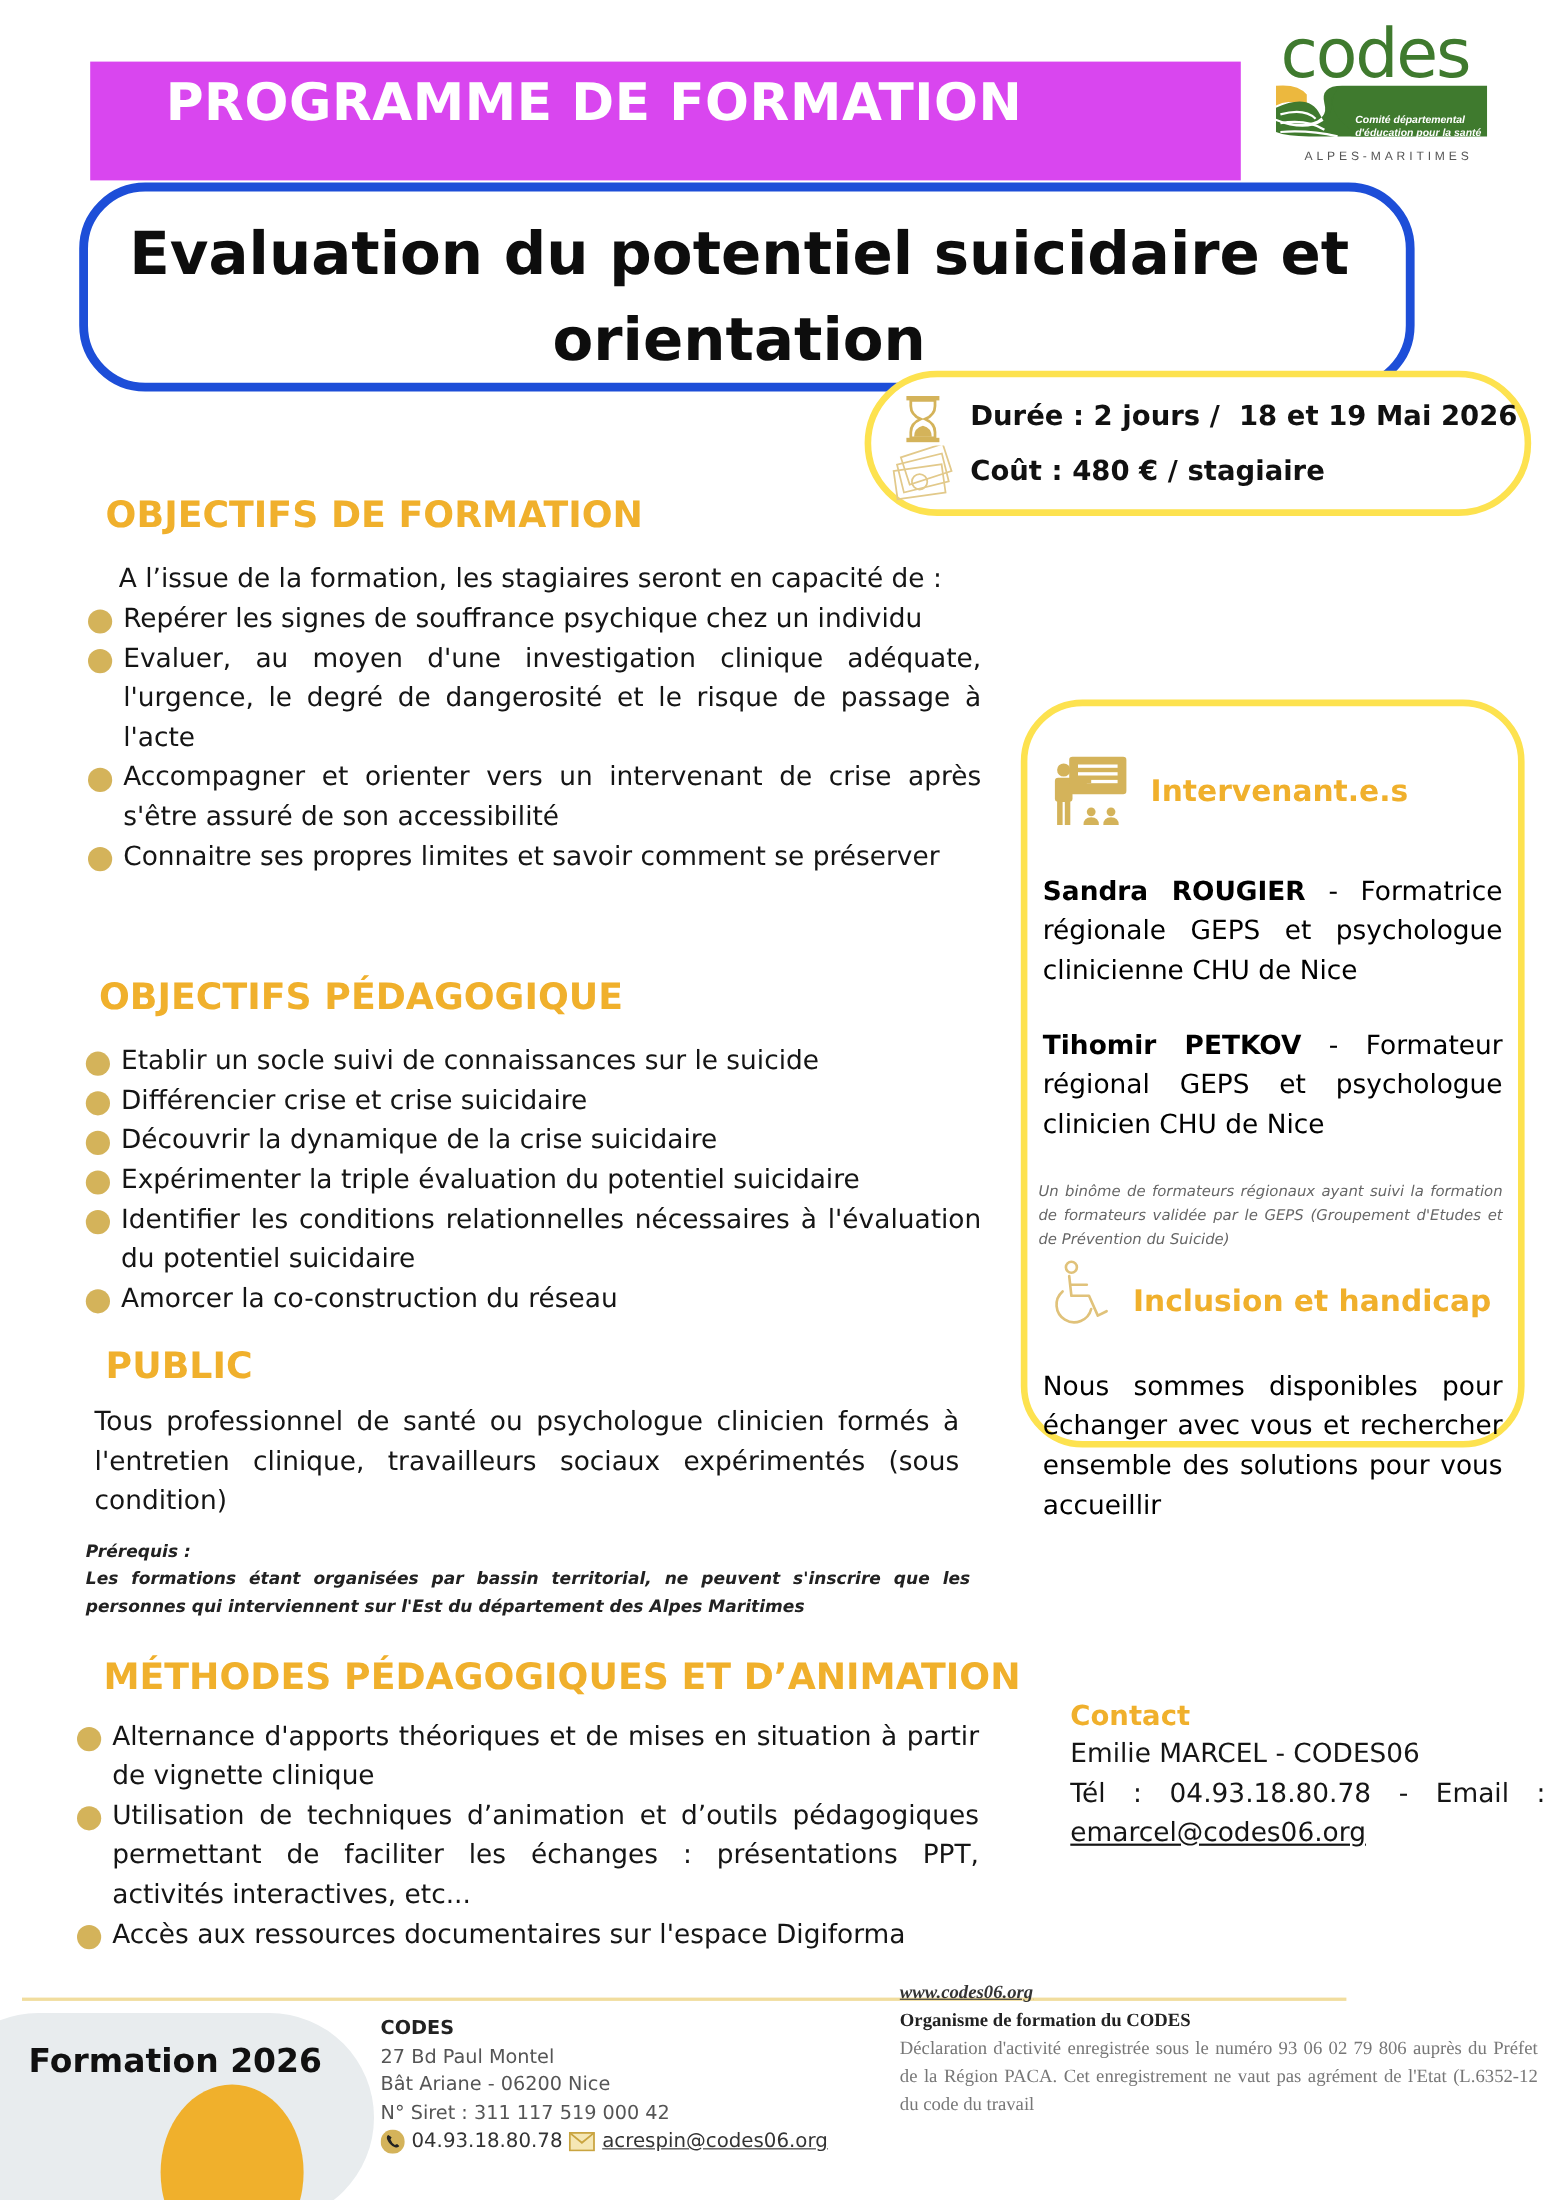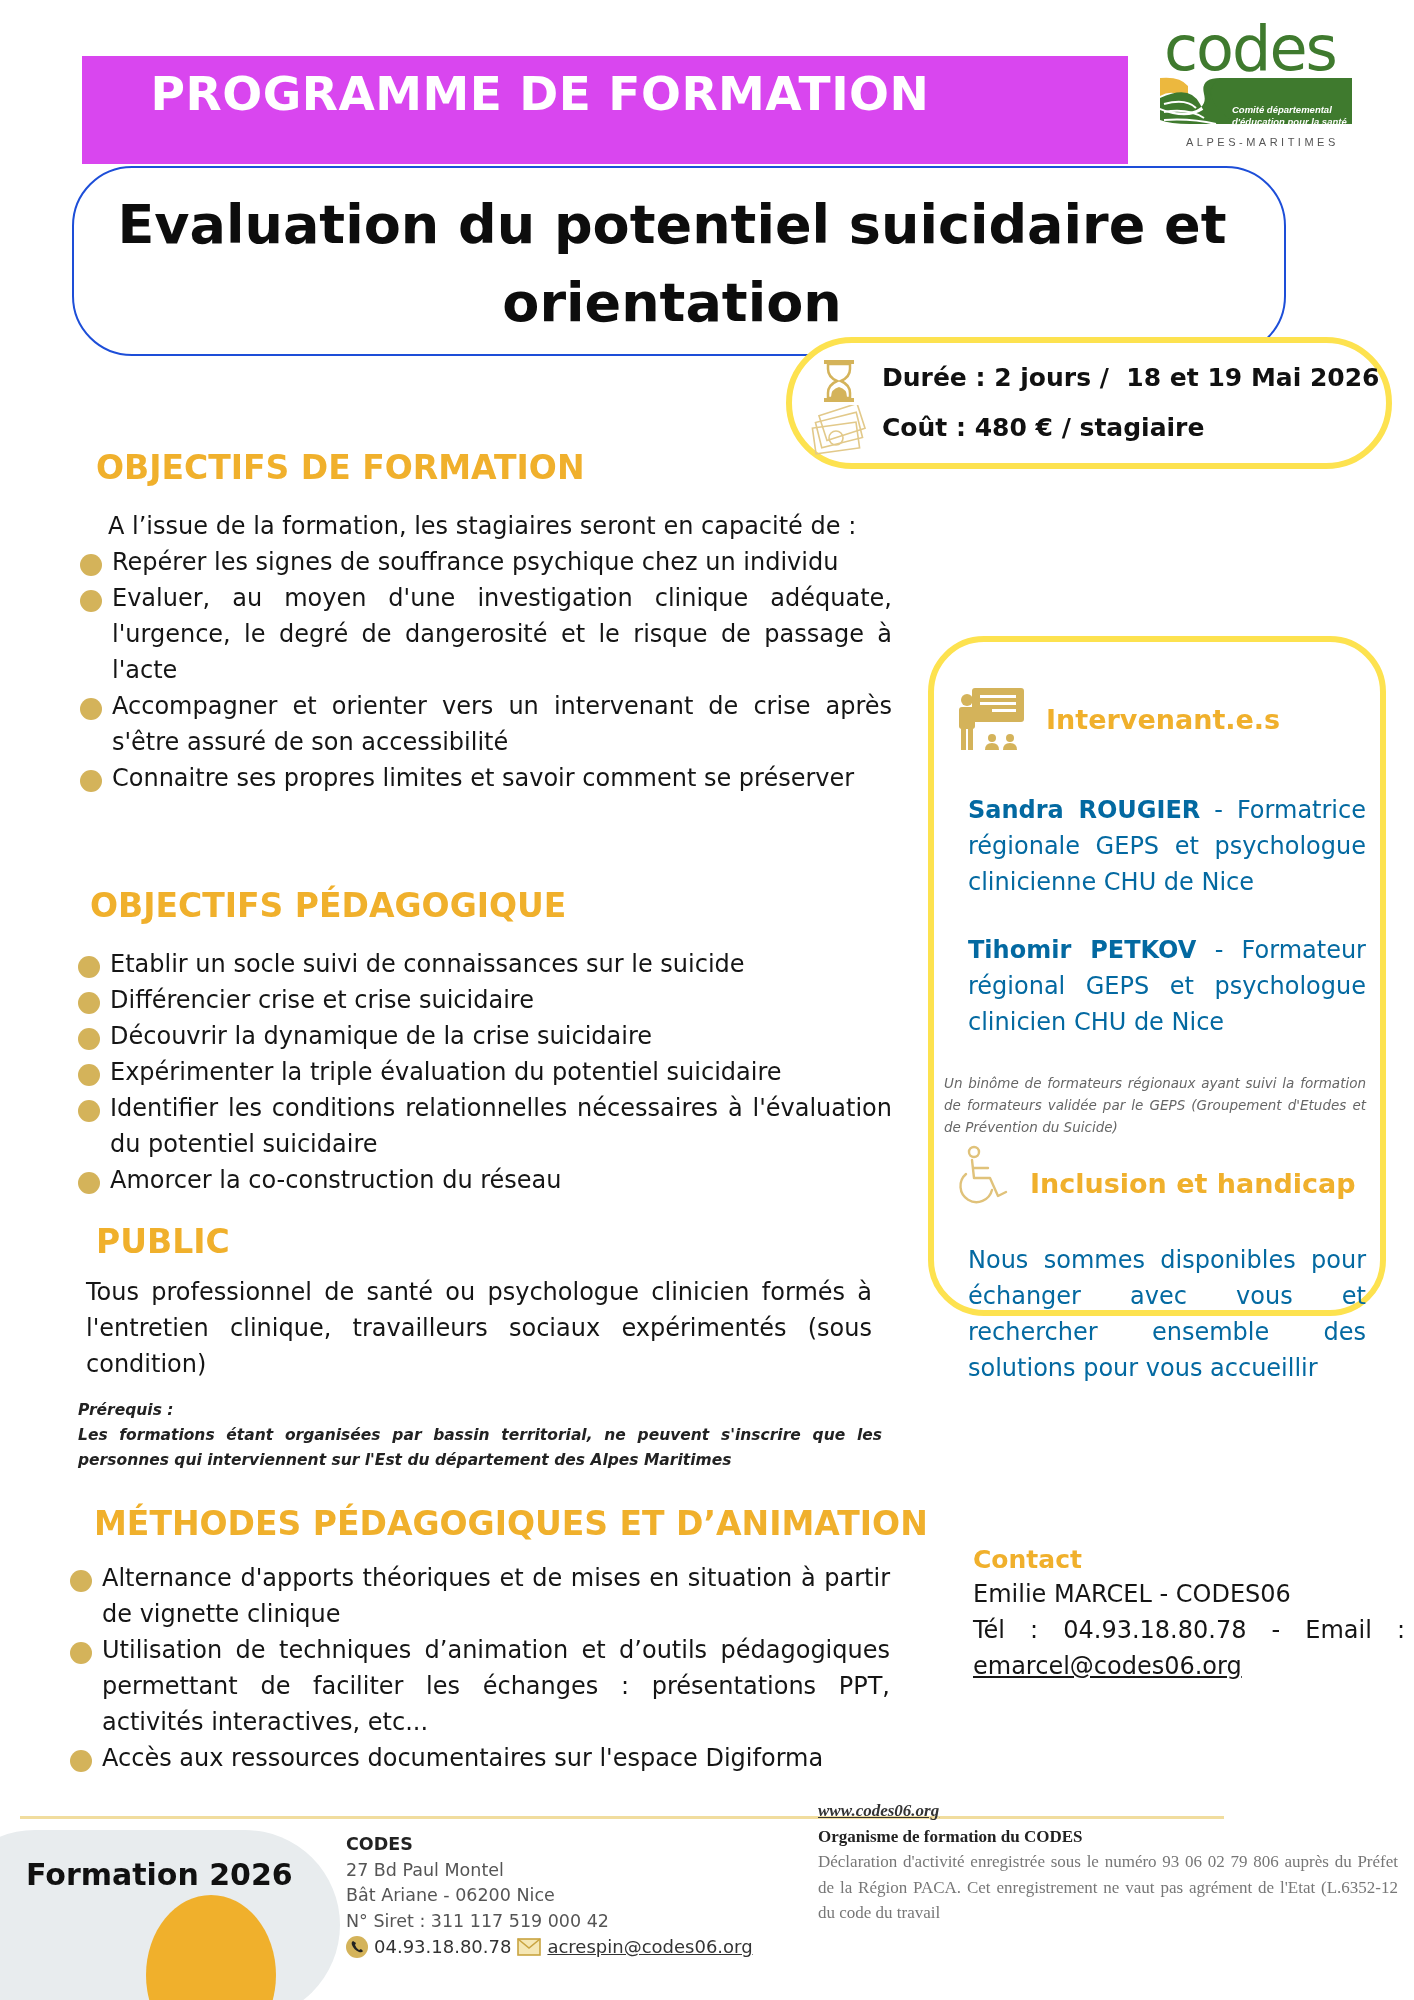--- a/index.html
+++ b/index.html
@@ -13,42 +13,42 @@
   .banner-title { position: absolute; left: 0; right: 130px; top: 10px; text-align: center; font-family: "DejaVu Sans", sans-serif; font-weight: bold; font-size: 47px; color: #ffffff; letter-spacing: 0.5px; }
 
   
   .logo { left: 1160px; top: 26px; width: 200px; height: 130px; }
   .logo-word { position: absolute; left: 4px; top: -8px; font-family: "DejaVu Sans", sans-serif; font-size: 62px; color: #3f7a2e; font-weight: normal; letter-spacing: -2px; line-height: 1; }
   .logo-band { position: absolute; left: 0; top: 48px; width: 192px; height: 82px; }
   .logo-sub { position: absolute; left: 72px; top: 78px; width: 124px; font-size: 9.5px; font-style: italic; font-weight: bold; color: #ffffff; text-align: left; line-height: 12px; }
   .logo-region { position: absolute; left: 26px; top: 110px; font-size: 11px; letter-spacing: 3.5px; color: #555; }
 
   
-  .title-box { left: 72px; top: 166px; width: 1214px; height: 190px; border: 2px solid #1d4ed8; border-radius: 60px; background: #fff; }
+  .title-box { left: 72px; top: 166px; width: 1214px; height: 190px; border: 8px solid #1d4ed8; border-radius: 60px; background: #fff; }
   .title-text { position: absolute; left: 0; right: 14px; top: 18px; text-align: center; font-family: "DejaVu Sans", sans-serif; font-weight: bold; font-size: 54px; line-height: 78px; color: #0d0d0d; }
 
   
   .info-pill { left: 786px; top: 337px; width: 606px; height: 132px; border: 6px solid #fde24f; border-radius: 66px; background: #fff; }
   .info-row { position: absolute; left: 90px; font-family: "DejaVu Sans", sans-serif; font-weight: bold; font-size: 25px; color: #111; white-space: pre; }
   .info-row.r1 { top: 20px; }
   .info-row.r2 { top: 70px; }
   .info-icon { position: absolute; left: 30px; }
 
   
   .sec-h { font-family: "DejaVu Sans", sans-serif; font-weight: bold; color: #f0b02c; font-size: 33px; letter-spacing: 0; }
 
   .body-txt { font-family: "DejaVu Sans", sans-serif; font-size: 24px; line-height: 36px; color: #151515; text-align: justify; }
   .bullet-list { list-style: none; }
   .bullet-list li { position: relative; padding-left: 32px; text-align: justify; }
   .bullet-list li .dot { position: absolute; left: 0; top: 10px; width: 22px; height: 22px; border-radius: 50%; background: #d4b35a; }
 
   
   .right-card { left: 928px; top: 636px; width: 458px; height: 680px; border: 6px solid #fde24f; border-radius: 56px; background: #fff; }
   .rc-h { position: absolute; font-family: "DejaVu Sans", sans-serif; font-weight: bold; color: #f0b02c; font-size: 27px; }
-  .rc-text { position: absolute; left: 14px; right: 14px; font-family: "DejaVu Sans", sans-serif; font-size: 24px; line-height: 36px; text-align: justify; color: #0369a1; margin-left: 20px; }
+  .rc-text { position: absolute; left: 14px; right: 14px; font-family: "DejaVu Sans", sans-serif; font-size: 24px; line-height: 36px; text-align: justify; color: #000000; }
   .rc-note { position: absolute; left: 10px; right: 14px; font-family: "DejaVu Sans", sans-serif; font-style: italic; font-size: 13.5px; line-height: 22px; text-align: justify; color: #666; }
 
   
   .prereq { left: 78px; top: 1398px; width: 804px; font-family: "DejaVu Sans", sans-serif; font-style: italic; font-weight: bold; font-size: 15.5px; line-height: 25px; color: #222; text-align: justify; }
 
   
   .contact { left: 942px; top: 1544px; width: 432px; font-family: "DejaVu Sans", sans-serif; font-size: 24px; line-height: 36px; color: #151515; text-align: justify; margin-left: 31px; }
   .contact-h { font-weight: bold; color: #f0b02c; font-size: 25px; line-height: 32px; }
   .underline { text-decoration: underline; }
 

